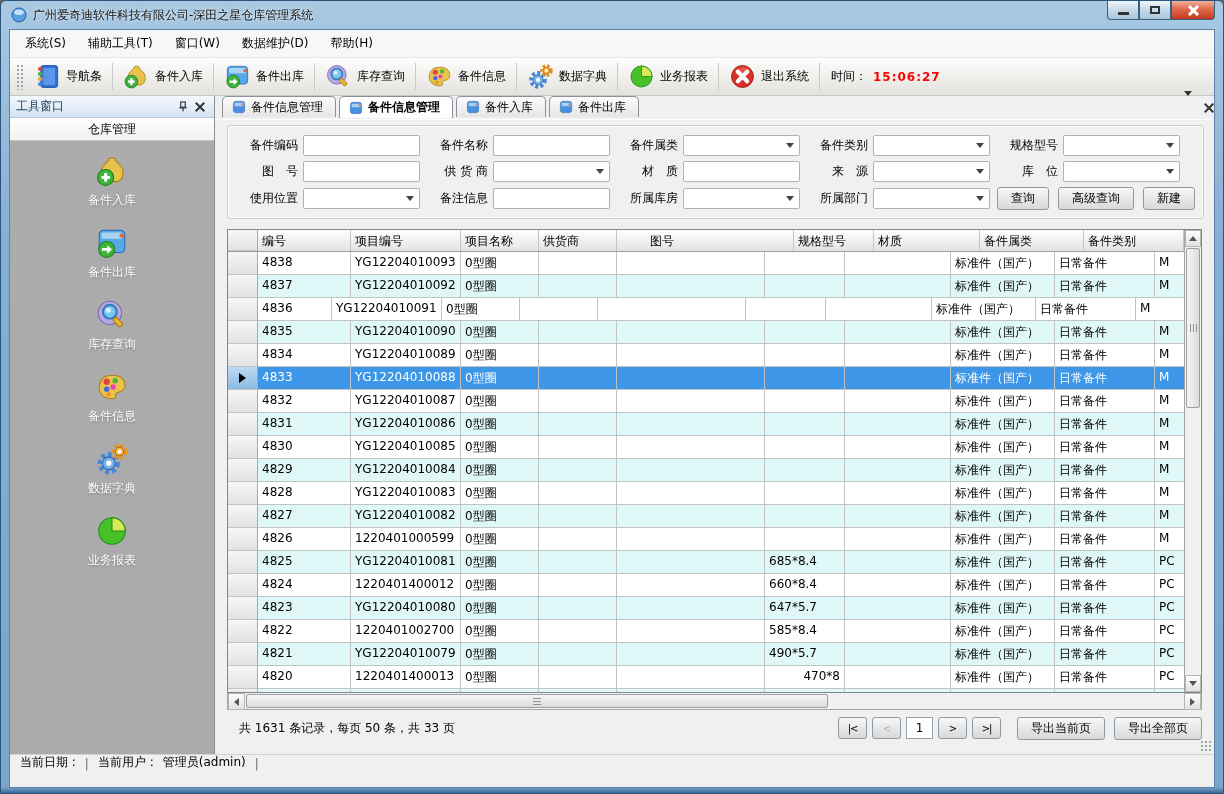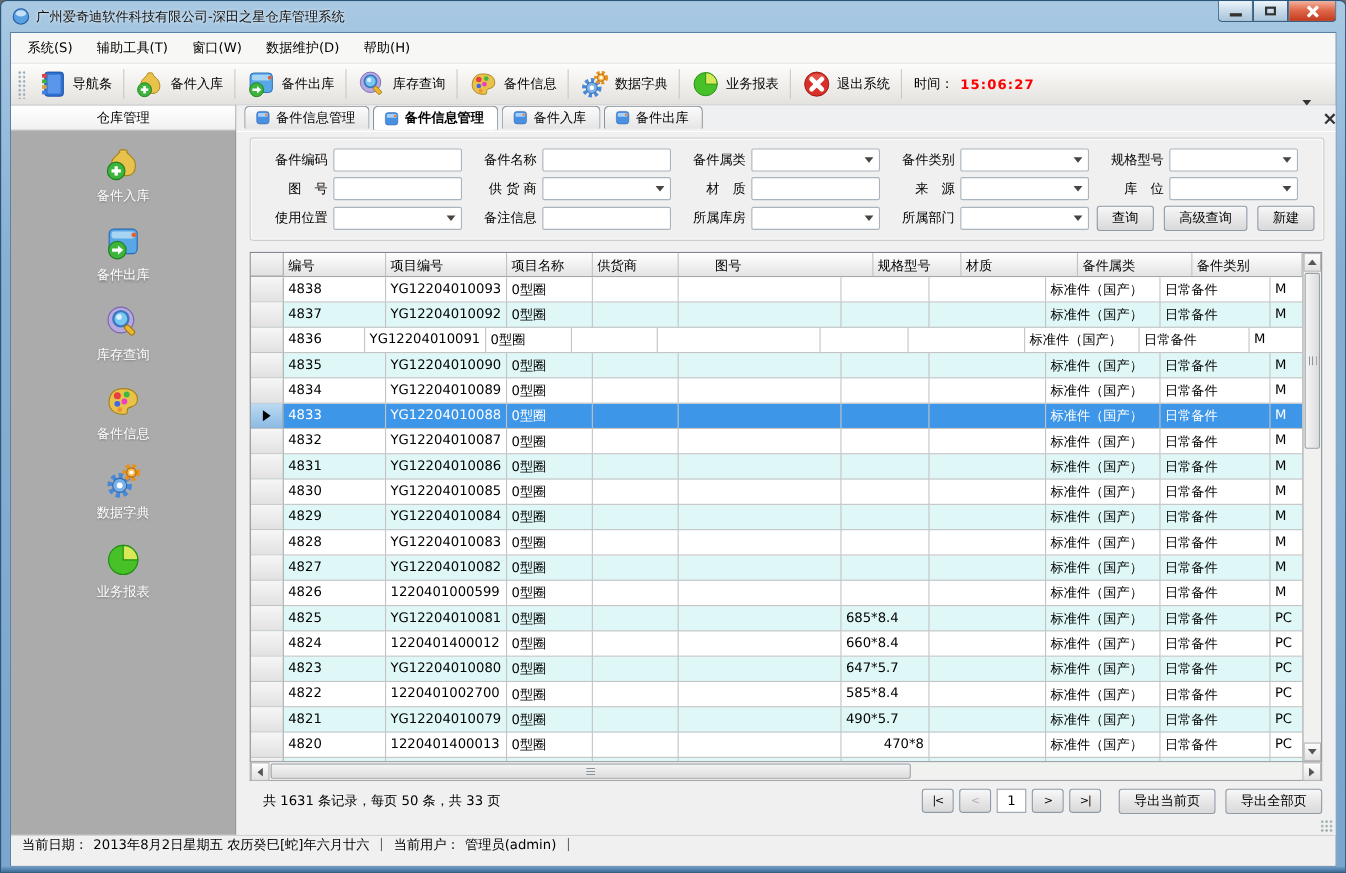--- a/index.html
+++ b/index.html
@@ -134,21 +134,21 @@
   .nav-btn { width:29px; height:22px; font-size:10px; letter-spacing:-1px; }
   .nav-btn.disabled { color:#b2b2b2; }
   .page-box { width:27px; height:22px; background:#fff; border:1px solid #9aa0a8; display:flex; align-items:center; justify-content:center; }
   .export-btns { display:flex; gap:9px; margin-left:16px; }
   .panel-bottom { flex:1; position:relative; }
   .resize-grip { position:absolute; right:2px; bottom:2px; width:12px; height:12px;
     background-image:radial-gradient(#9aa 1px, transparent 1.2px); background-size:4px 4px; }
 
   
   .statusbar { height:28px; flex:none; background:#f0f0f0; border-top:1px solid #d2d2d2; display:flex;
-    align-items:flex-start; padding:0 10px; gap:9px; position:relative; }
+    align-items:flex-end; padding:16px 10px; gap:9px; position:relative; }
   .status-sep { color:#666; }
   .icon svg { display:block; width:100%; height:100%; }
   .icon { display:inline-block; flex:none; }
 </style>
 </head>
 <body>
 
 <div class="window">
 
   <div class="titlebar">
@@ -288,20 +288,33 @@
       <div class="tb-sep"></div>
       <div class="tb-time-wrap">
         <span>时间：</span>
         <span class="tb-time">15:06:27</span>
       </div>
     </div>
 
     <div class="main">
 
       <div class="sidebar">
+        <div class="sb-header">
+          <span class="sb-title">工具窗口</span>
+          <span class="sb-tool">
+            <svg width="12" height="13" viewBox="0 0 16 16">
+                <rect x="5" y="2" width="6" height="7" fill="none" stroke="#334" stroke-width="1.6"></rect>
+                <rect x="3" y="9" width="10" height="1.6" fill="#334"></rect>
+                <rect x="7.2" y="10" width="1.6" height="4.5" fill="#334"></rect>
+              </svg>
+          </span>
+          <span class="sb-tool">
+              <span class="glyph-smallx"></span>
+            </span>
+        </div>
         <div class="sb-section">仓库管理</div>
         <div class="sb-body">
             <div class="sb-item">
               <span class="icon">
                 <svg viewBox="0 0 32 32">
                   <path d="M13 6 C11 3 21 3 19 6 L23 10 C28 14 28 25 20 26 L13 26 C5 25 4 14 9 10 Z" fill="#e8c24a" stroke="#a8821a"></path>
                   <circle cx="10" cy="22" r="7.5" fill="#3db53d" stroke="#1f7f1f"></circle>
                   <rect x="6" y="20.6" width="8" height="2.8" fill="#fff"></rect>
                   <rect x="8.6" y="18" width="2.8" height="8" fill="#fff"></rect>
                 </svg>
@@ -834,21 +847,20 @@
           <div class="panel-bottom">
             <span class="resize-grip"></span>
           </div>
 
         </div>
       </div>
     </div>
 
     <div class="statusbar">
       <span>当前日期 :</span>
-      <span>2013年8月2日星期五 农历癸巳[蛇]年六月廿六</span>
       <span class="status-sep">|</span>
       <span>当前用户 :</span>
       <span>管理员(admin)</span>
       <span class="status-sep">|</span>
     </div>
 
   </div>
 
   <div class="window-bottom"></div>
 </div>

